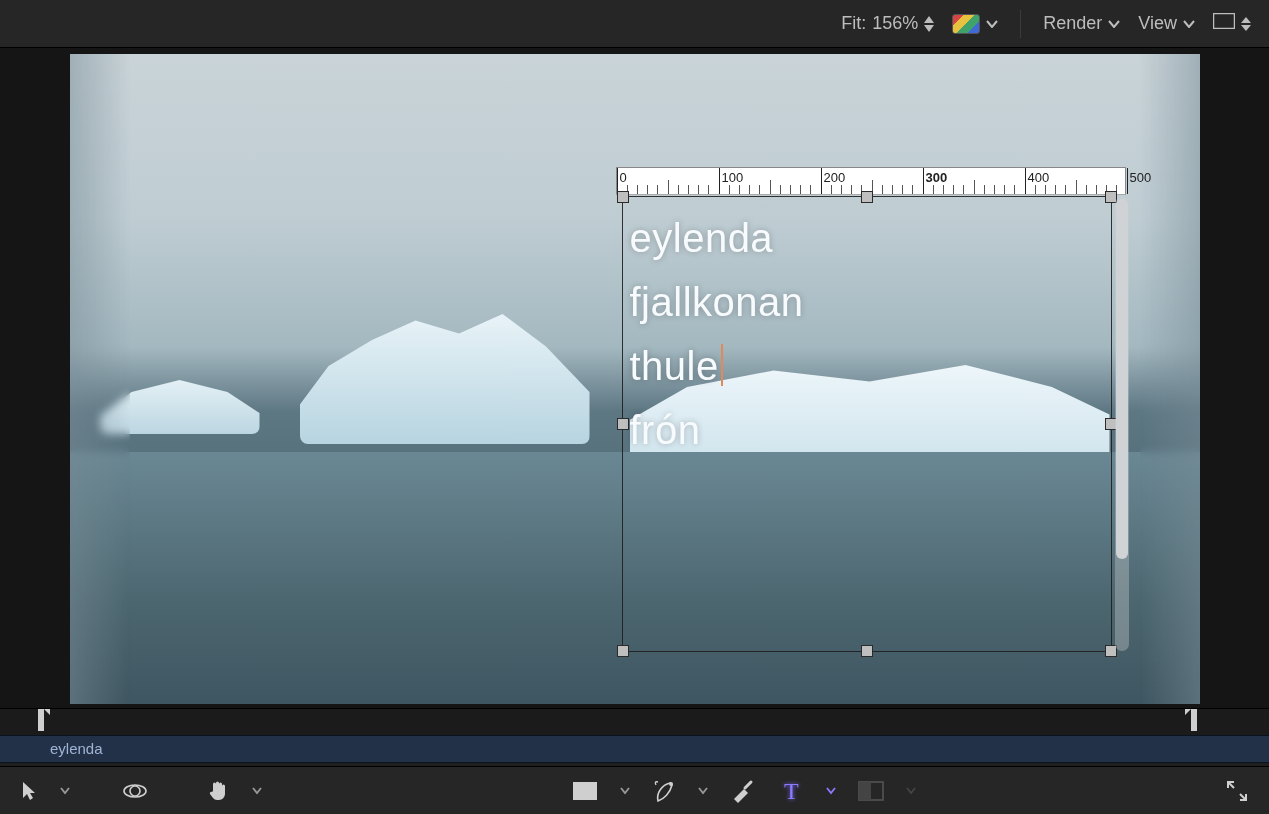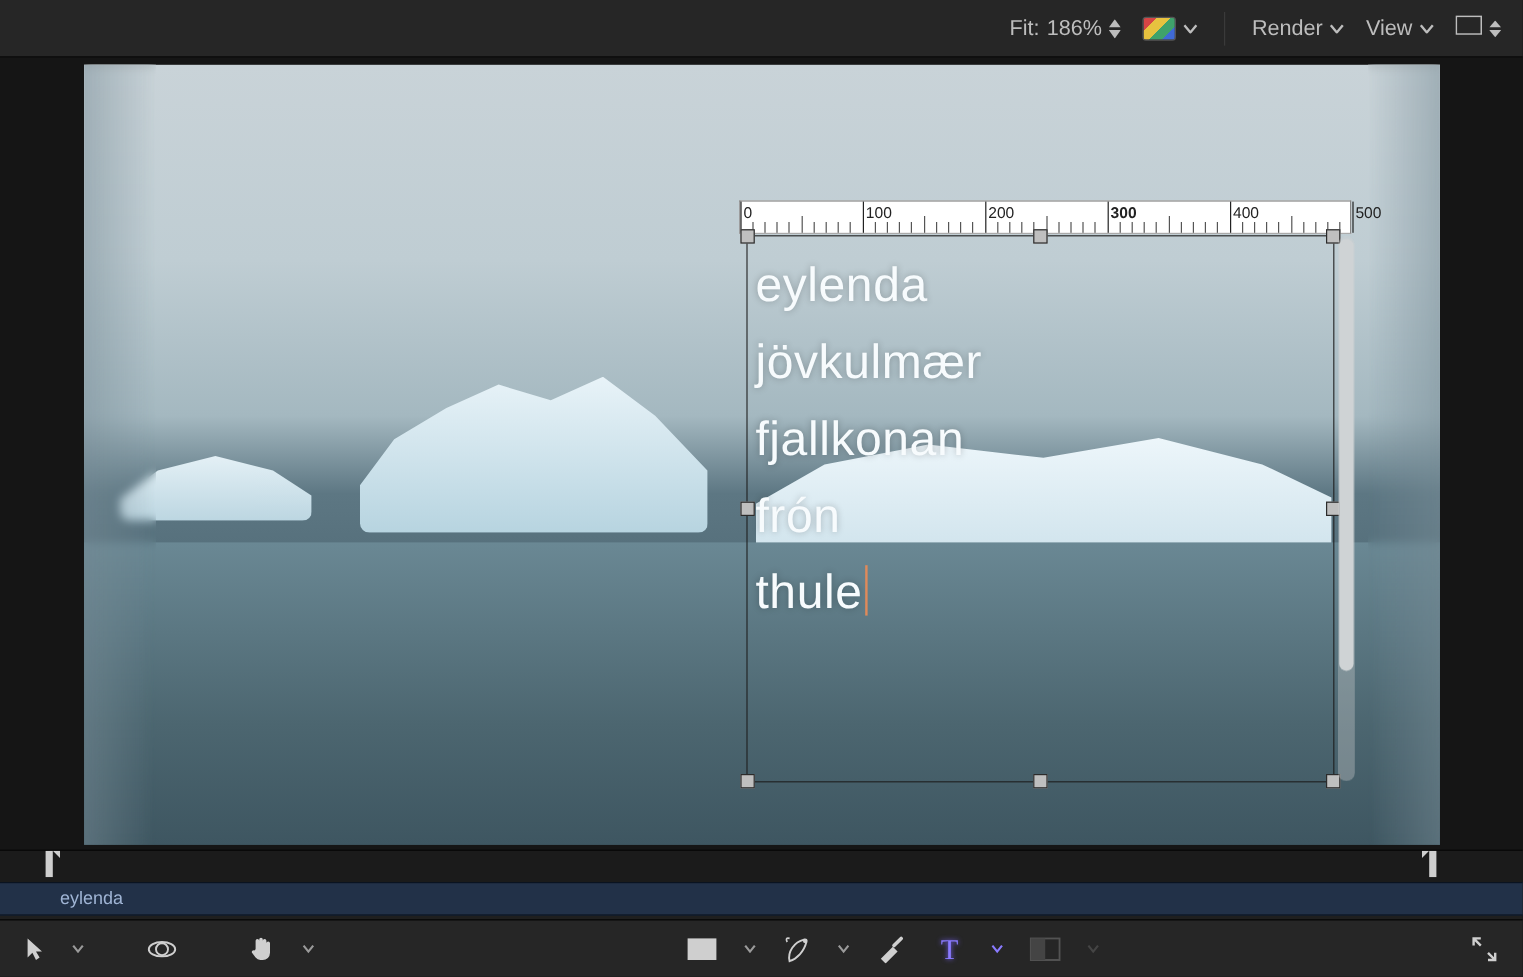--- a/index.html
+++ b/index.html
@@ -114,21 +114,21 @@
   .tool.active svg { filter: drop-shadow(0 0 2px #7a63ff); }
   .tool svg { display:block; }
   .mini-chev svg { display:block; }
 </style>
 </head>
 <body>
 
 <div class="topbar">
   <div class="ctrl">
     <span>Fit:</span>
-    <span>186%</span>
+    <span>156%</span>
     <span class="stepper">
       <svg width="10" height="7">
           <path d="M5 0 L10 7 L0 7 Z" fill="#bdbdbd"></path>
         </svg>
       <svg width="10" height="7">
           <path d="M0 0 L10 0 L5 7 Z" fill="#bdbdbd"></path>
         </svg>
     </span>
   </div>
   <div class="ctrl">
@@ -253,24 +253,23 @@
       <div class="handle bl"></div>
       <div class="handle bm"></div>
       <div class="handle br"></div>
       <div class="vscroll">
         <div class="thumb" style="top:2px; height:360px;"></div>
       </div>
     </div>
 
     <div class="textlines" id="textlines">
         <div class="line">eylenda</div>
-        <div class="line">jövkulmær</div>
         <div class="line">fjallkonan</div>
+        <div class="line">thule<span class="cursor"></span></div>
         <div class="line">frón</div>
-        <div class="line">thule<span class="cursor"></span></div>
       </div>
   </div>
 </div>
 
 <div class="timeline">
   <div class="ruler-row">
     <span class="play-in">
       <svg width="14" height="22">
           <path d="M2 0 H8 V22 H2 Z M8 0 L14 6 V0 Z" fill="#cfcfcf"></path>
         </svg>

